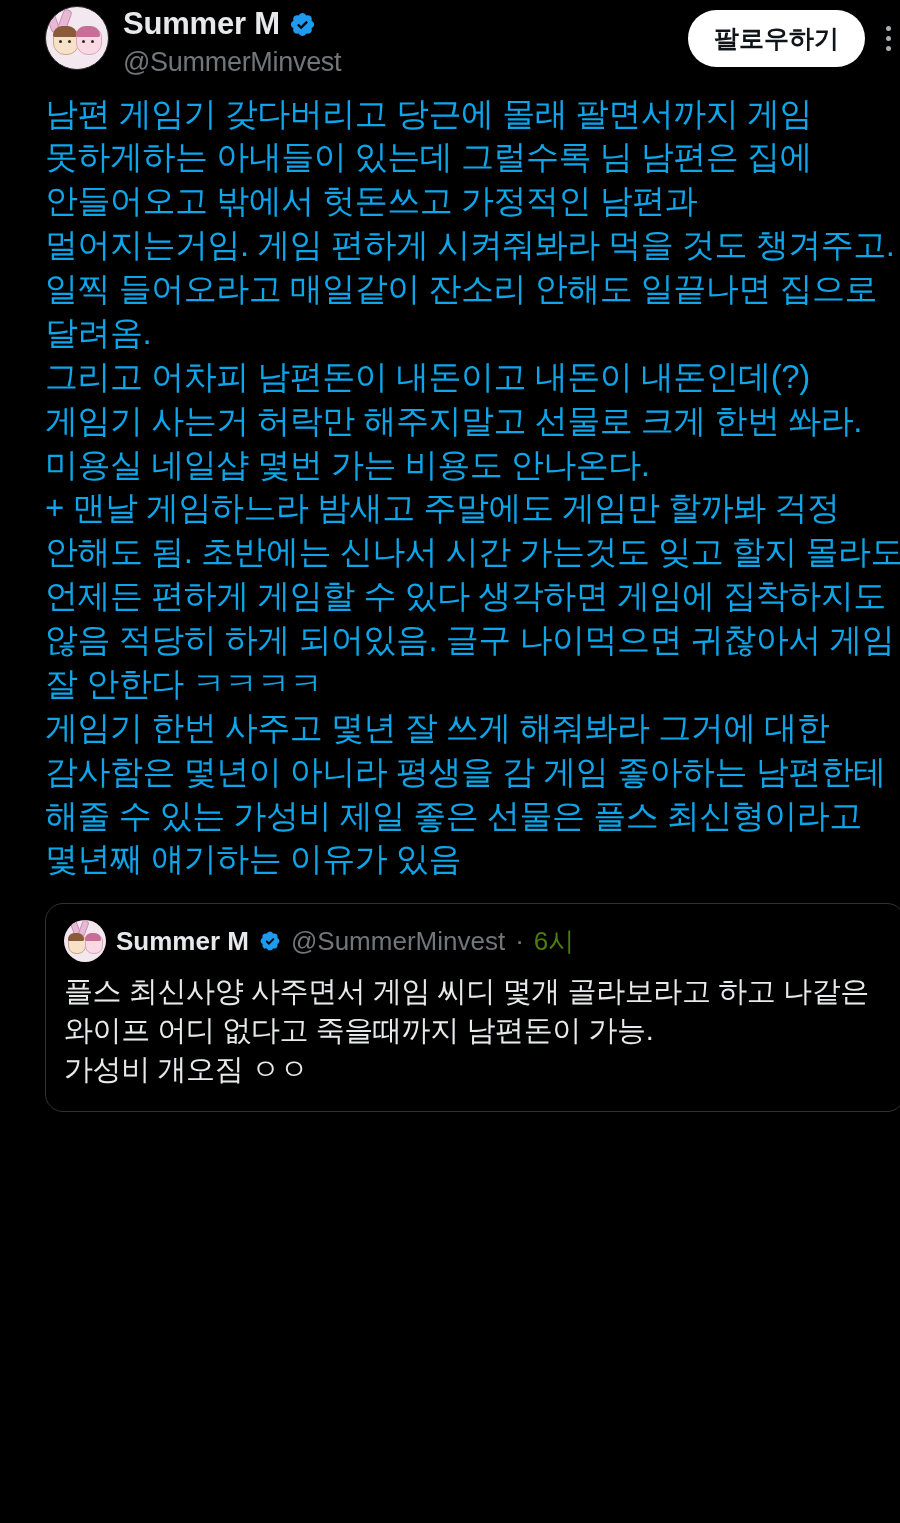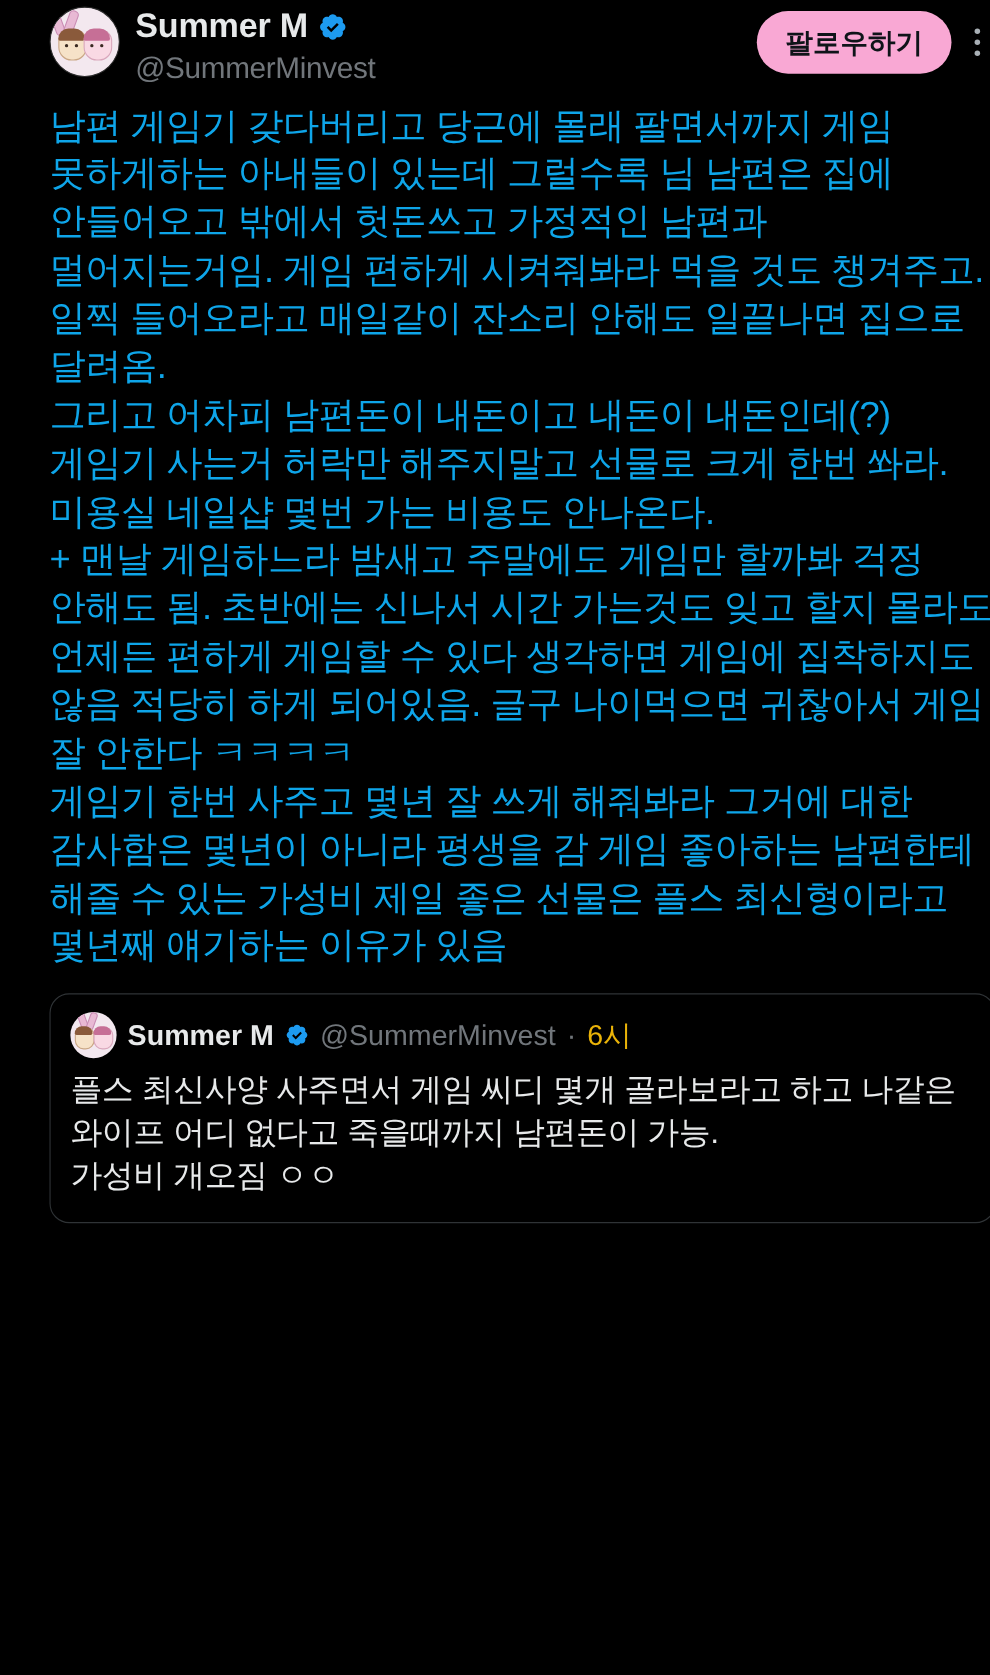--- a/index.html
+++ b/index.html
@@ -107,21 +107,21 @@
     margin-top: 6px;
     letter-spacing: -0.3px;
   }
   .header-actions {
     display: flex;
     align-items: center;
     gap: 6px;
     padding-top: 4px;
   }
   .follow-btn {
-    background: #f9a8d4;
+    background: #ffffff;
     color: #0f1419;
     font-size: 25px;
     font-weight: bold;
     border: none;
     border-radius: 999px;
     padding: 12px 26px;
     cursor: pointer;
     font-family: inherit;
     white-space: nowrap;
   }
@@ -217,21 +217,21 @@
   }
   .q-verified {
     width: 22px; height: 22px; flex: 0 0 22px; display:block;
   }
   .q-handle {
     font-size: 26px;
     color: #71767b;
     white-space: nowrap;
   }
   .q-dot { color: #71767b; font-size: 26px; }
-  .q-time { font-size: 26px; color: #eab308; }
+  .q-time { font-size: 26px; color: #4d7c0f; }
   .quote-text {
     font-size: 29px;
     line-height: 1.34;
     color: #e7e9ea;
     letter-spacing: -0.4px;
     white-space: pre-wrap;
     word-break: keep-all;
   }
 </style>
 </head>

